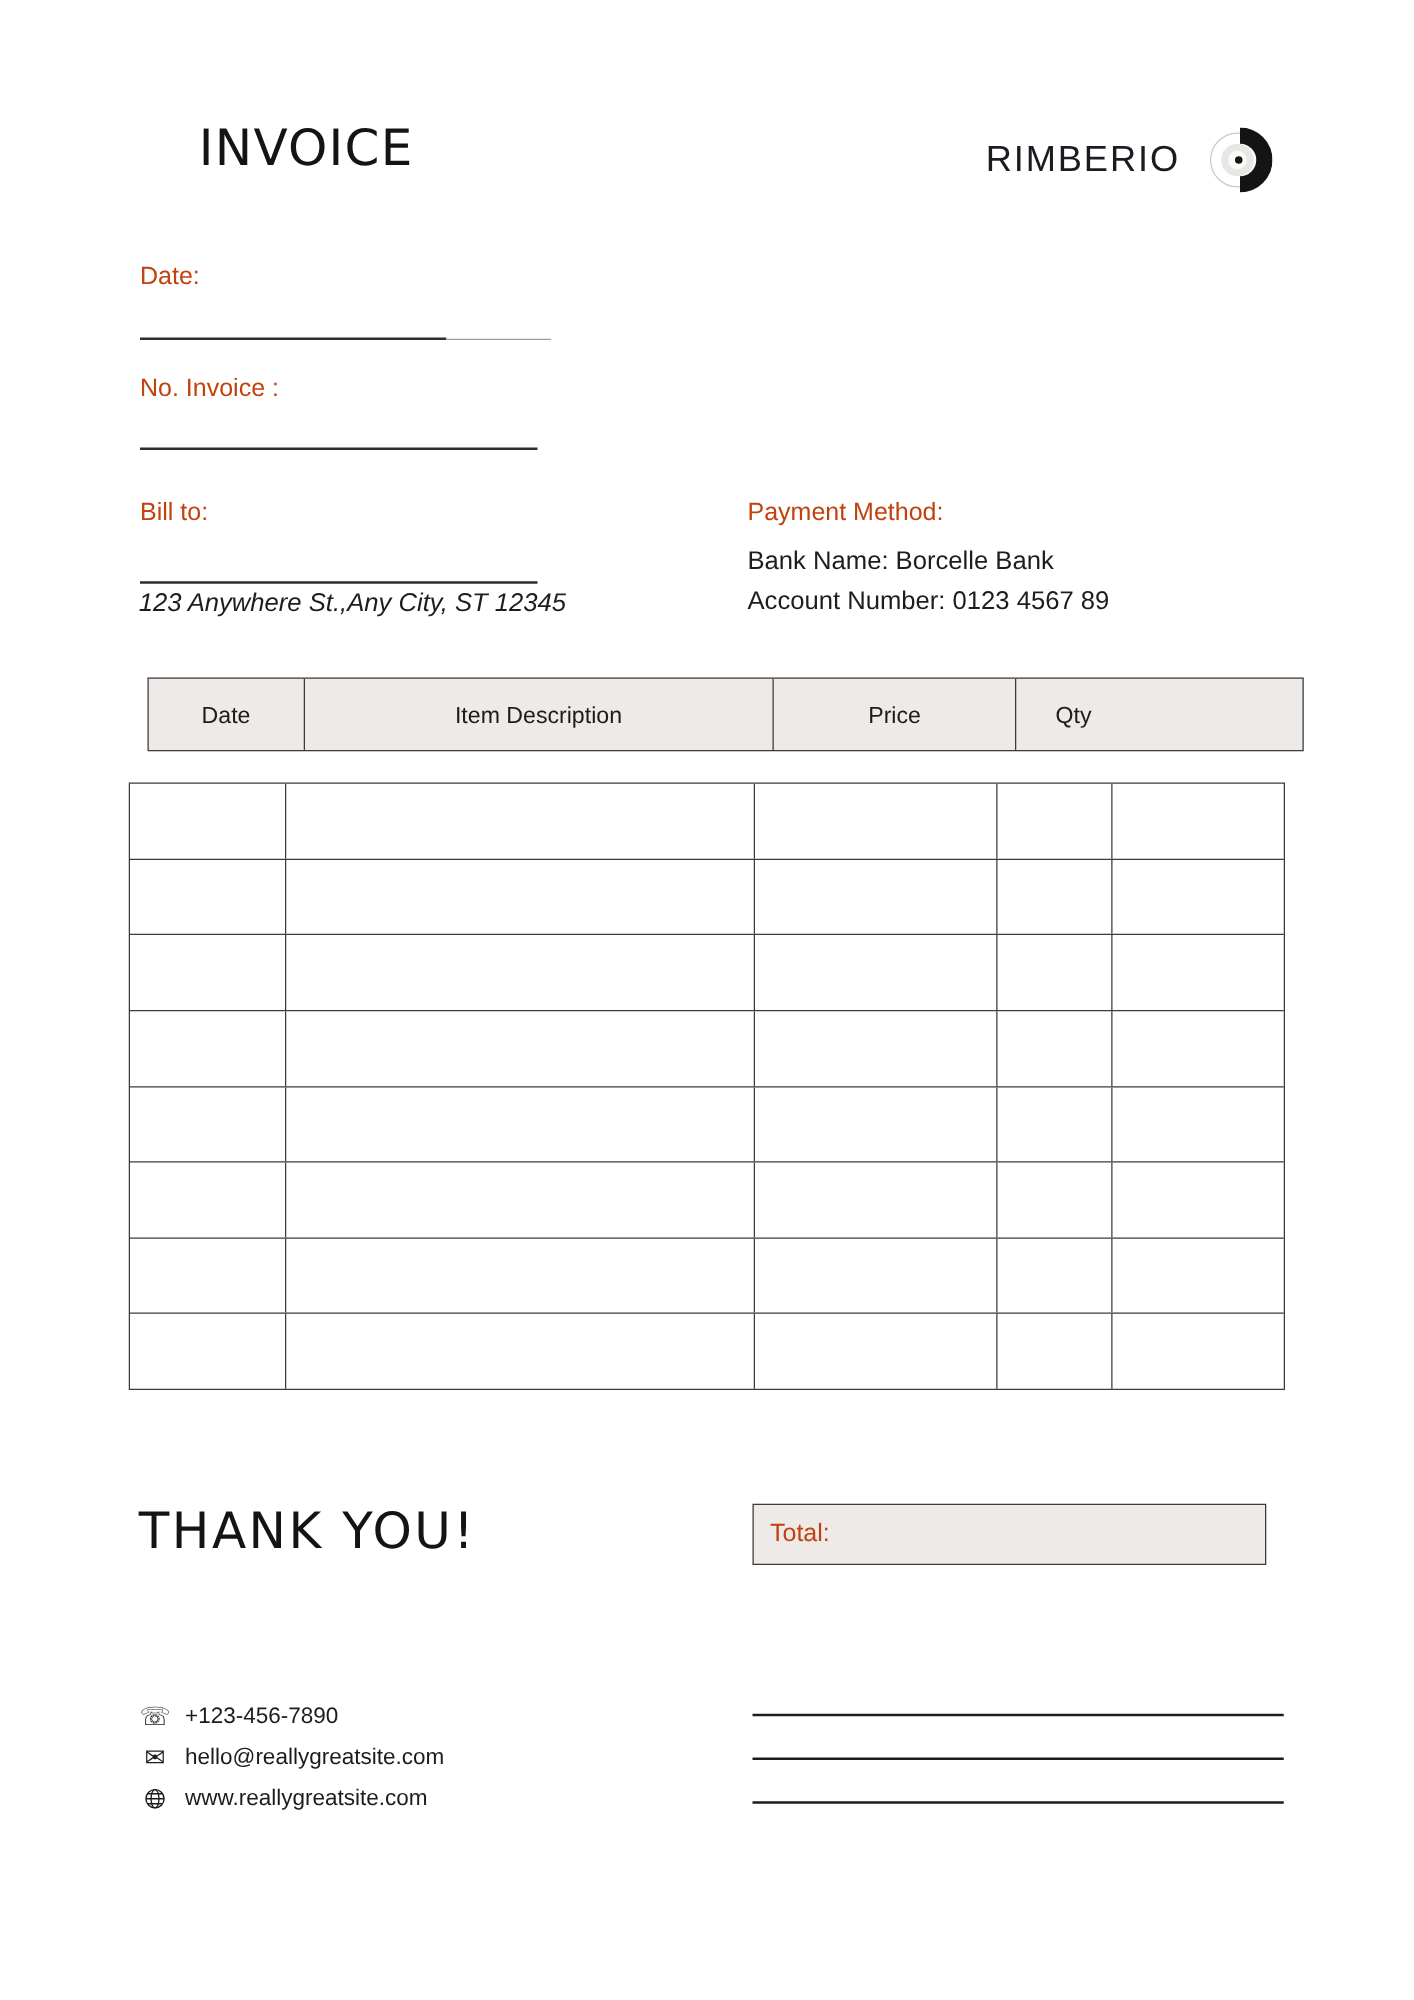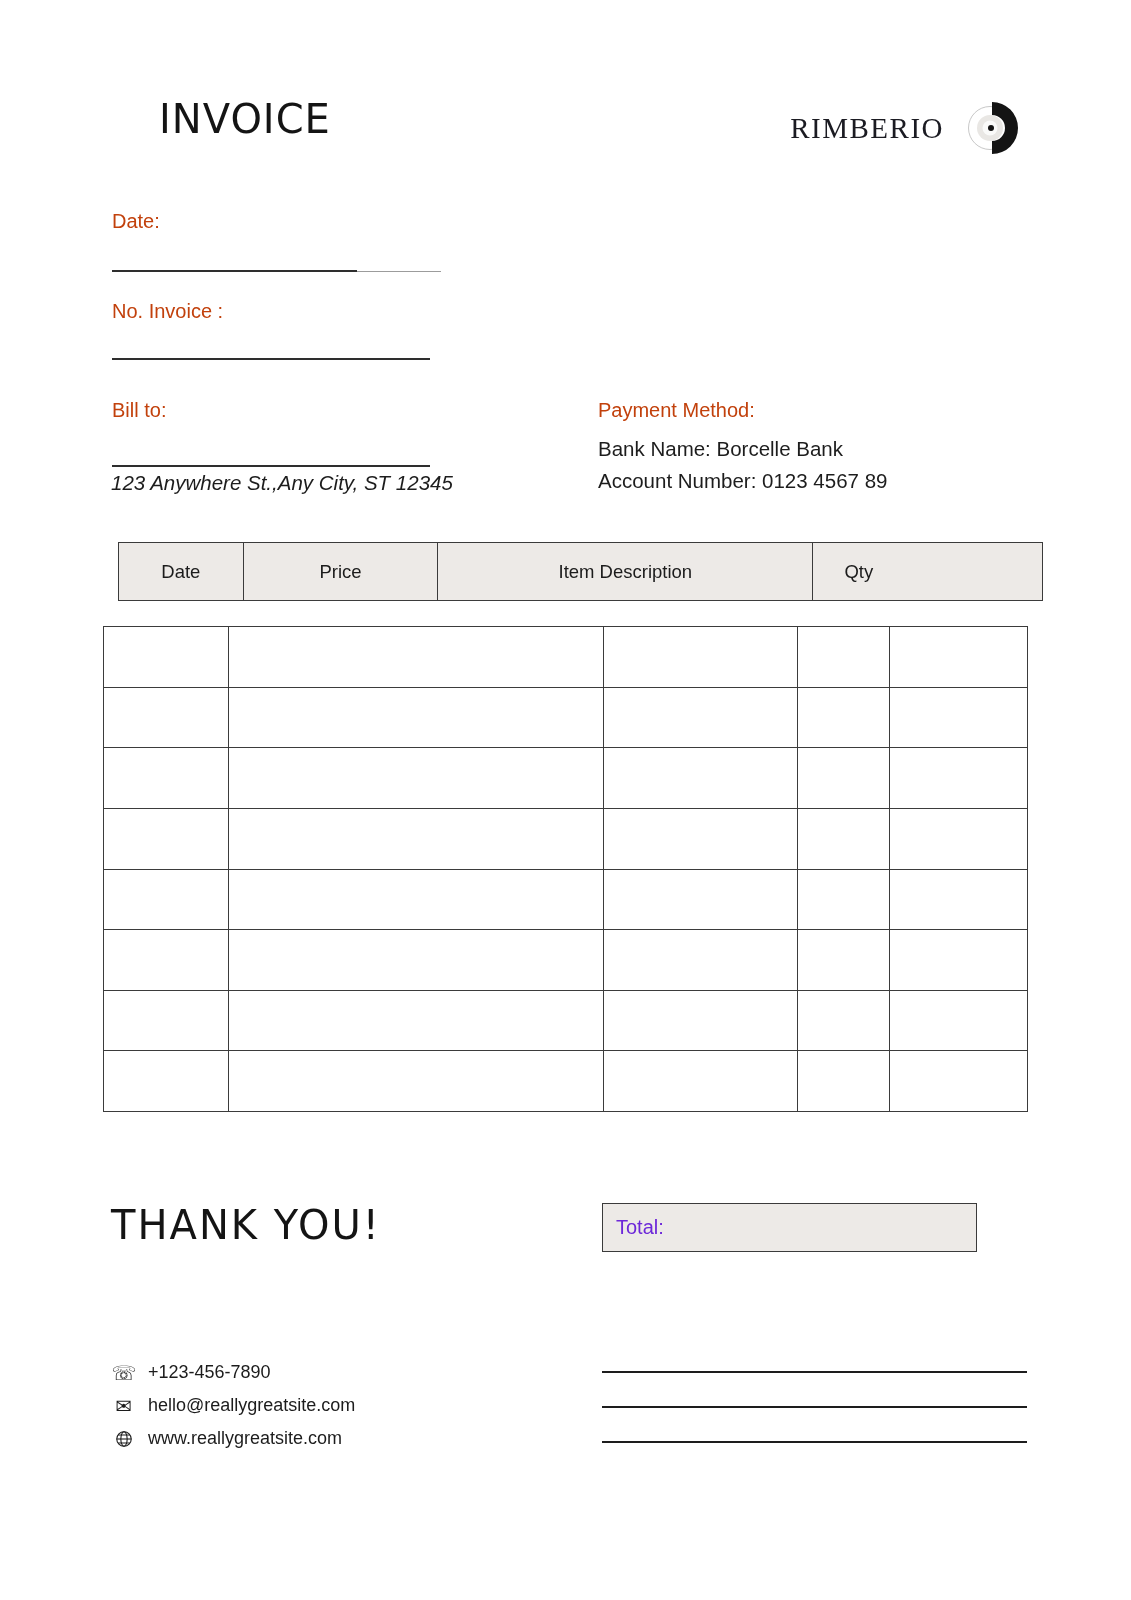--- a/index.html
+++ b/index.html
@@ -6,21 +6,21 @@
   .page{
     position:relative;width:1131px;height:1600px;background:#ffffff;
     font-family:"Liberation Sans",sans-serif;color:#1e1e1e;overflow:hidden;
   }
   .title{
     position:absolute;left:111px;top:96px;
     font-family:"DejaVu Sans",sans-serif;font-weight:400;font-size:40px;
     letter-spacing:1px;color:#141414;line-height:1.15;margin-left:48px;
   }
   .brand{position:absolute;top:102px;right:113px;display:flex;align-items:center;gap:22px;}
-  .brand-name{font-size:29px;letter-spacing:1.5px;color:#1b1b22;font-weight:400;font-family:Liberation Serif, serif;}
+  .brand-name{font-size:29px;letter-spacing:1.5px;color:#1b1b22;font-weight:400;}
   .brand-logo svg{width:52px;height:52px;display:block;}
 
   .label{position:absolute;font-size:20px;color:#c2410c;}
   .date-label{left:112px;top:210px;}
   .uline{position:absolute;background:#2e2e2e;}
   .date-line{left:112px;top:270px;width:245px;height:2px;}
   .date-line-ext{left:357px;top:271px;width:84px;height:1.4px;background:#9c9c9c;}
   .invno-label{left:112px;top:300px;}
   .invno-line{left:112px;top:358px;width:318px;height:1.7px;}
   .billto-label{left:112px;top:399px;}
@@ -49,23 +49,23 @@
   .trow:first-child{border-top:none;}
   .tcell{border-left:1.6px solid #3b3b3b;box-sizing:border-box;}
   .tcell:first-child{border-left:none;}
 
   .thankyou{
     position:absolute;left:111px;top:1186px;
     font-family:"DejaVu Sans",sans-serif;font-weight:400;font-size:40px;
     letter-spacing:2px;color:#141414;margin-top:16px;
   }
   .totalbox{
-    position:absolute;left:602px;top:1203px;width:375px;height:49px;
+    position:absolute;left:602px;top:1203px;width:411px;height:49px;
     background:#edeae7;border:1.6px solid #3b3b3b;box-sizing:border-box;
-    display:flex;align-items:center;padding-left:13px;font-size:20px;color:#6d28d9;
+    display:flex;align-items:center;padding-left:13px;font-size:20px;color:#c2410c;
   }
 
   .contacts{position:absolute;left:113px;top:1361px;display:flex;flex-direction:column;gap:10px;}
   .contact-item{display:flex;align-items:center;gap:13px;font-size:18px;height:23px;color:#1c1c1c;}
   .contact-icon{width:22px;display:flex;align-items:center;justify-content:center;}
   .glyph-icon{font-family:"DejaVu Sans",sans-serif;font-size:20px;line-height:1;color:#1c1c1c;}
   .contact-icon svg{width:20px;height:20px;display:block;}
 
   .sigline{position:absolute;left:602px;width:425px;height:1.7px;background:#1d1d1d;}
   .sig1{top:1371px;} .sig2{top:1406px;} .sig3{top:1441px;}
@@ -100,22 +100,22 @@
   <div class="label billto-label">Bill to:</div>
   <div class="uline billto-line"></div>
   <div class="address">123 Anywhere St.,Any City, ST 12345</div>
 
   <div class="label payment-label">Payment Method:</div>
   <div class="payment-bank">Bank Name: Borcelle Bank</div>
   <div class="payment-account">Account Number: 0123 4567 89</div>
 
   <div class="thead">
     <div class="thcell c0">Date</div>
+    <div class="thcell c1">Item Description</div>
     <div class="thcell c2">Price</div>
-    <div class="thcell c1">Item Description</div>
     <div class="thcell c3">Qty</div>
   </div>
 
   <div class="tbody">
       <div class="trow">
         <div class="tcell c0"></div>
         <div class="tcell c1"></div>
         <div class="tcell c2"></div>
         <div class="tcell c3"></div>
         <div class="tcell c4"></div>

